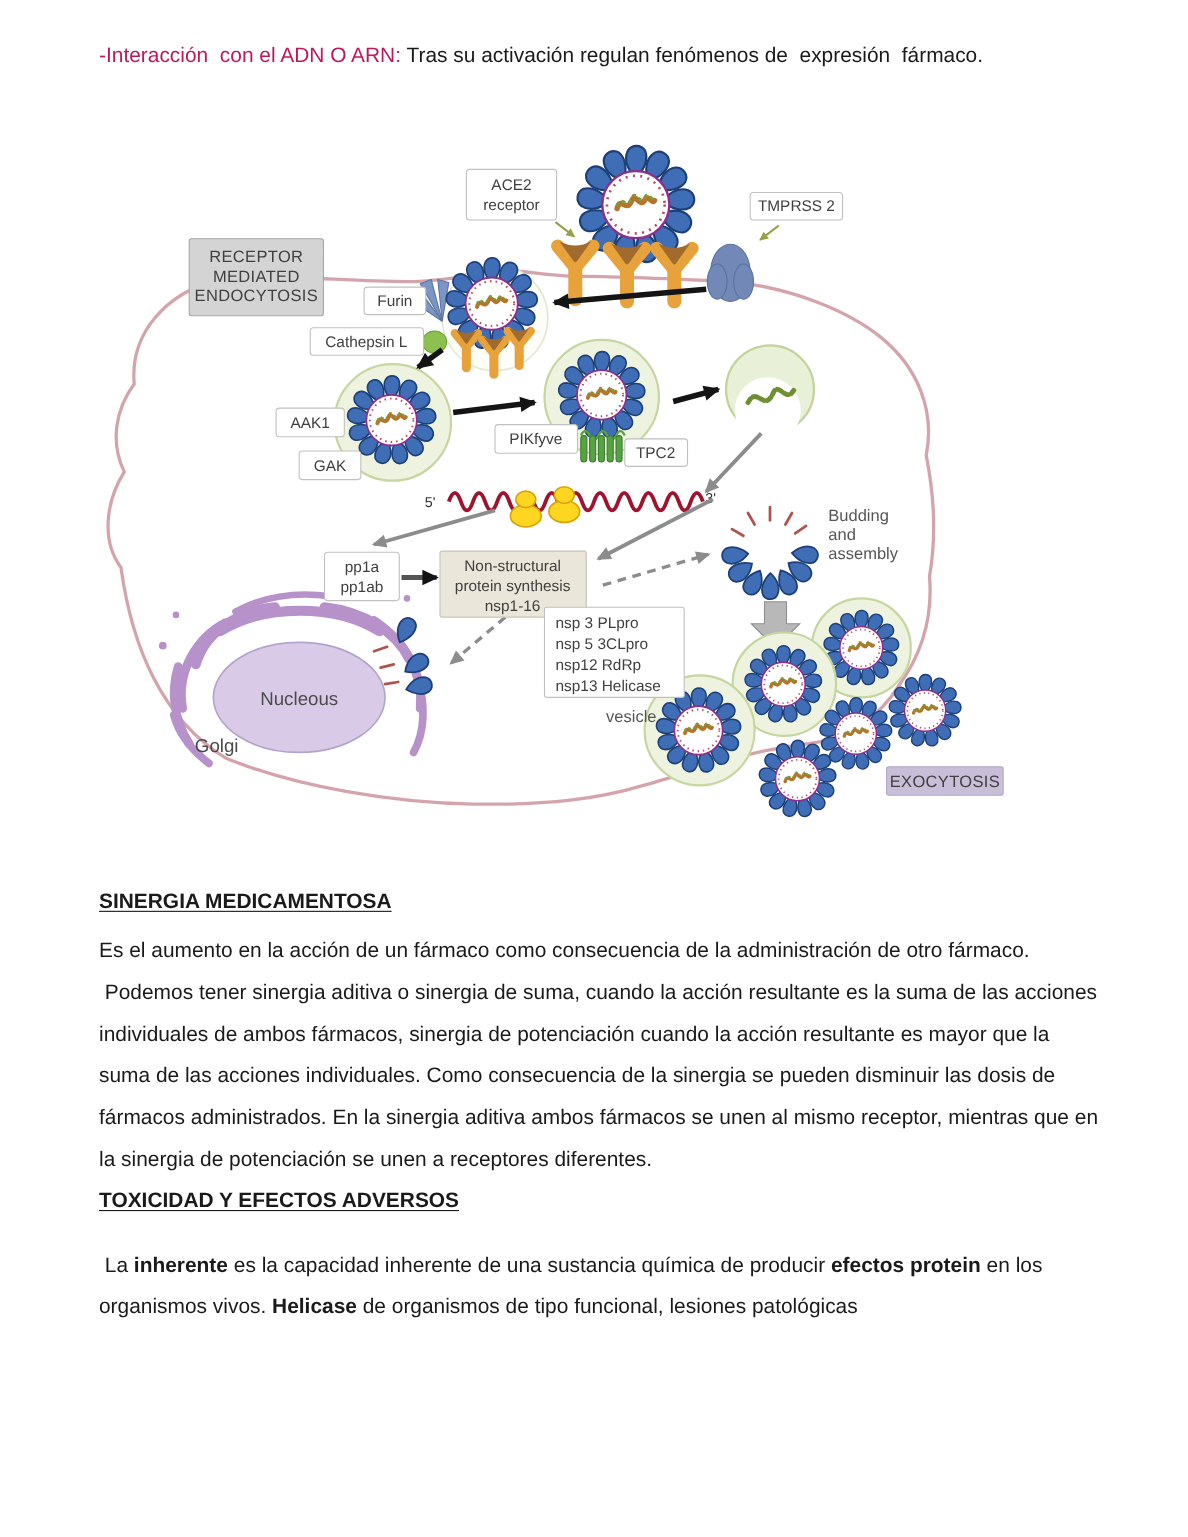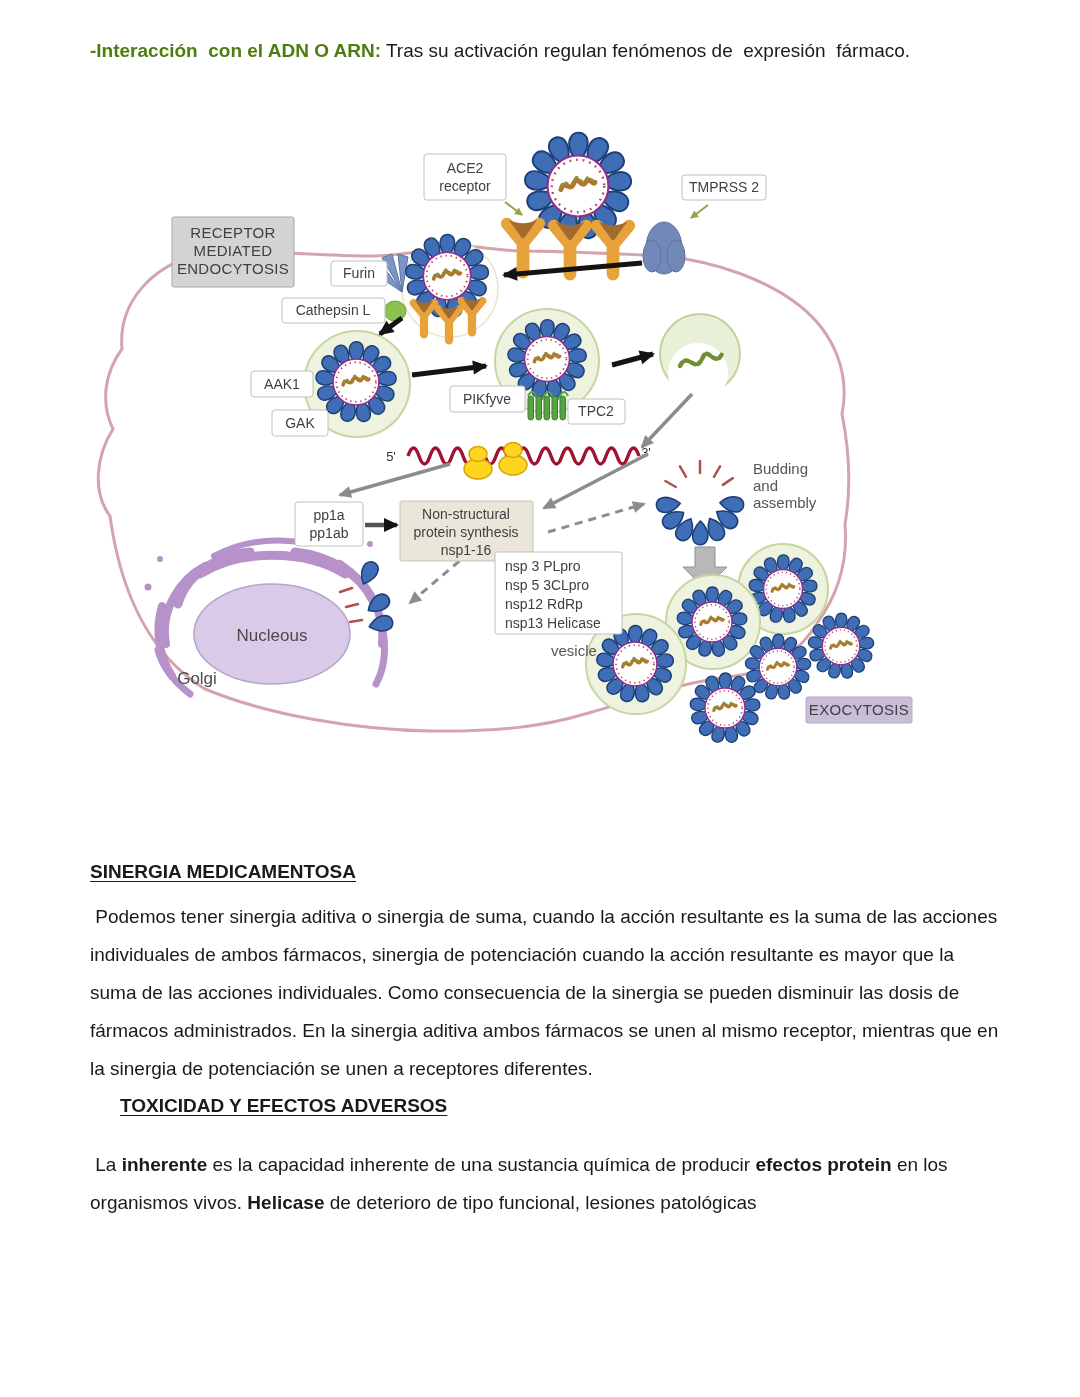--- a/index.html
+++ b/index.html
@@ -5,29 +5,29 @@
   html,body{margin:0;padding:0;background:#ffffff;}
   body{
     width:1080px;height:1397px;position:relative;overflow:hidden;
     font-family:"Liberation Sans","DejaVu Sans",sans-serif;
     color:#1a1a1a;
   }
   .intro{
     margin:30px 90px 0 90px;width:905px;
     font-size:19px;line-height:42px;white-space:pre-wrap;
   }
-  .intro .red{color:#4d7c0f;font-weight:bold;}
+  .intro .red{color:#be185d;font-weight:normal;}
   #diagram{display:block;margin-top:0;}
   .bodytext{margin:0 90px;width:912px;}
   .bodytext h2{
     font-size:19px;line-height:24px;margin:0 0 14px 0;
     text-decoration:underline;text-underline-offset:3px;
   }
-  .bodytext h2.first{margin-top:96px;}
-  .bodytext h2.second{margin-top:6px;margin-left:30px;}
+  .bodytext h2.first{margin-top:44px;}
+  .bodytext h2.second{margin-top:6px;}
   .bodytext p{
     font-size:19px;line-height:38px;margin:0;white-space:pre-wrap;
   }
   .bodytext p.gap-top{margin-top:28px;}
   
   text{font-family:"Liberation Sans","DejaVu Sans",sans-serif;fill:#3f3f3f;}
   .boxlabel{font-size:14px;}
   .boxlabel-lg{font-size:15px;letter-spacing:.3px;}
   .plainlabel{font-size:15px;fill:#555555;}
   .biglabel{font-size:17px;fill:#4a4a4a;}
@@ -271,16 +271,17 @@
   </g>
 
   <text class="plainlabel" x="753" y="470">Budding</text>
   <text class="plainlabel" x="753" y="487">and</text>
   <text class="plainlabel" x="753" y="504">assembly</text>
   <text class="plainlabel" x="551" y="652">vesicle</text>
 </svg>
 
 <div class="bodytext">
   <h2 class="first">SINERGIA MEDICAMENTOSA</h2>
+  <p>Es el aumento en la acción de un fármaco como consecuencia de la administración de otro fármaco.</p>
   <p> Podemos tener sinergia aditiva o sinergia de suma, cuando la acción resultante es la suma de las acciones individuales de ambos fármacos, sinergia de potenciación cuando la acción resultante es mayor que la suma de las acciones individuales. Como consecuencia de la sinergia se pueden disminuir las dosis de fármacos administrados. En la sinergia aditiva ambos fármacos se unen al mismo receptor, mientras que en la sinergia de potenciación se unen a receptores diferentes.</p>
   <h2 class="second">TOXICIDAD Y EFECTOS ADVERSOS</h2>
-  <p class="gap-top"><span> La </span><b>inherente</b><span> es la capacidad inherente de una sustancia química de producir </span><b>efectos protein</b><span> en los organismos vivos. </span><b>Helicase</b><span> de deterioro de tipo funcional, lesiones patológicas</span></p>
+  <p class="gap-top"><span> La </span><b>inherente</b><span> es la capacidad inherente de una sustancia química de producir </span><b>efectos protein</b><span> en los organismos vivos. </span><b>Helicase</b><span> de organismos de tipo funcional, lesiones patológicas</span></p>
 </div>
 
 </body></html>

